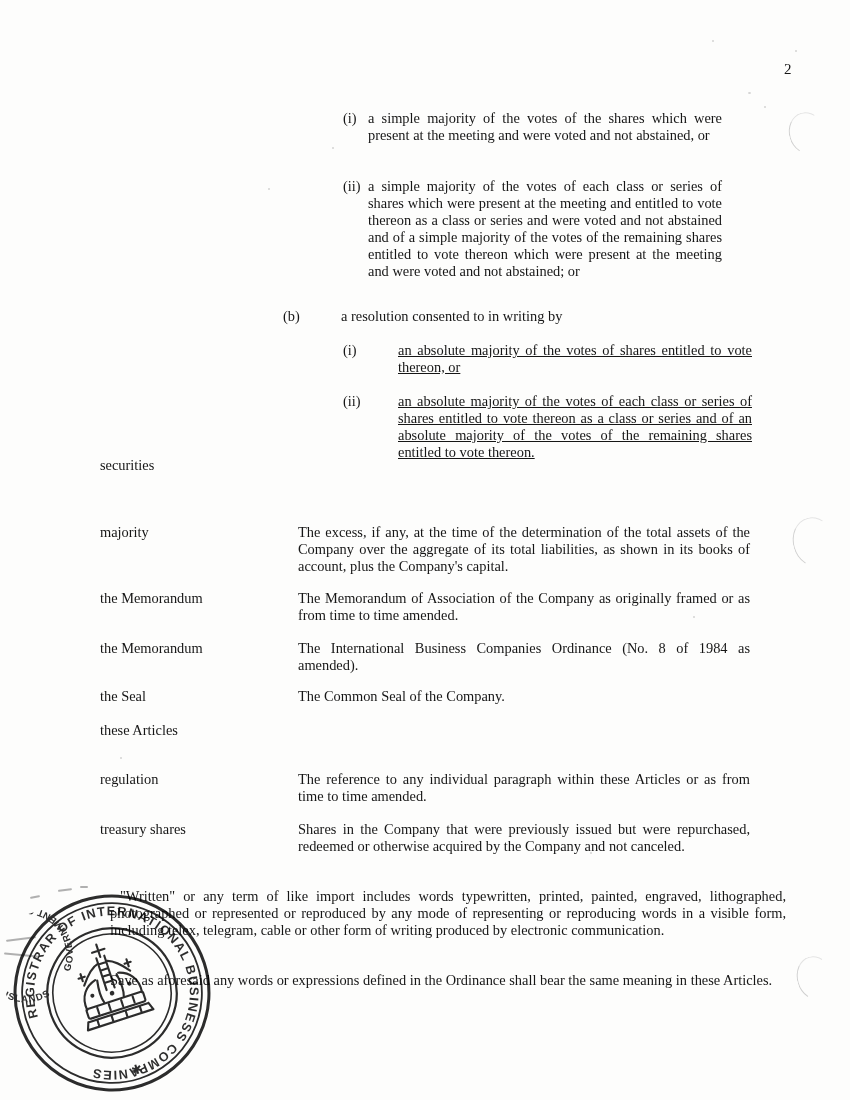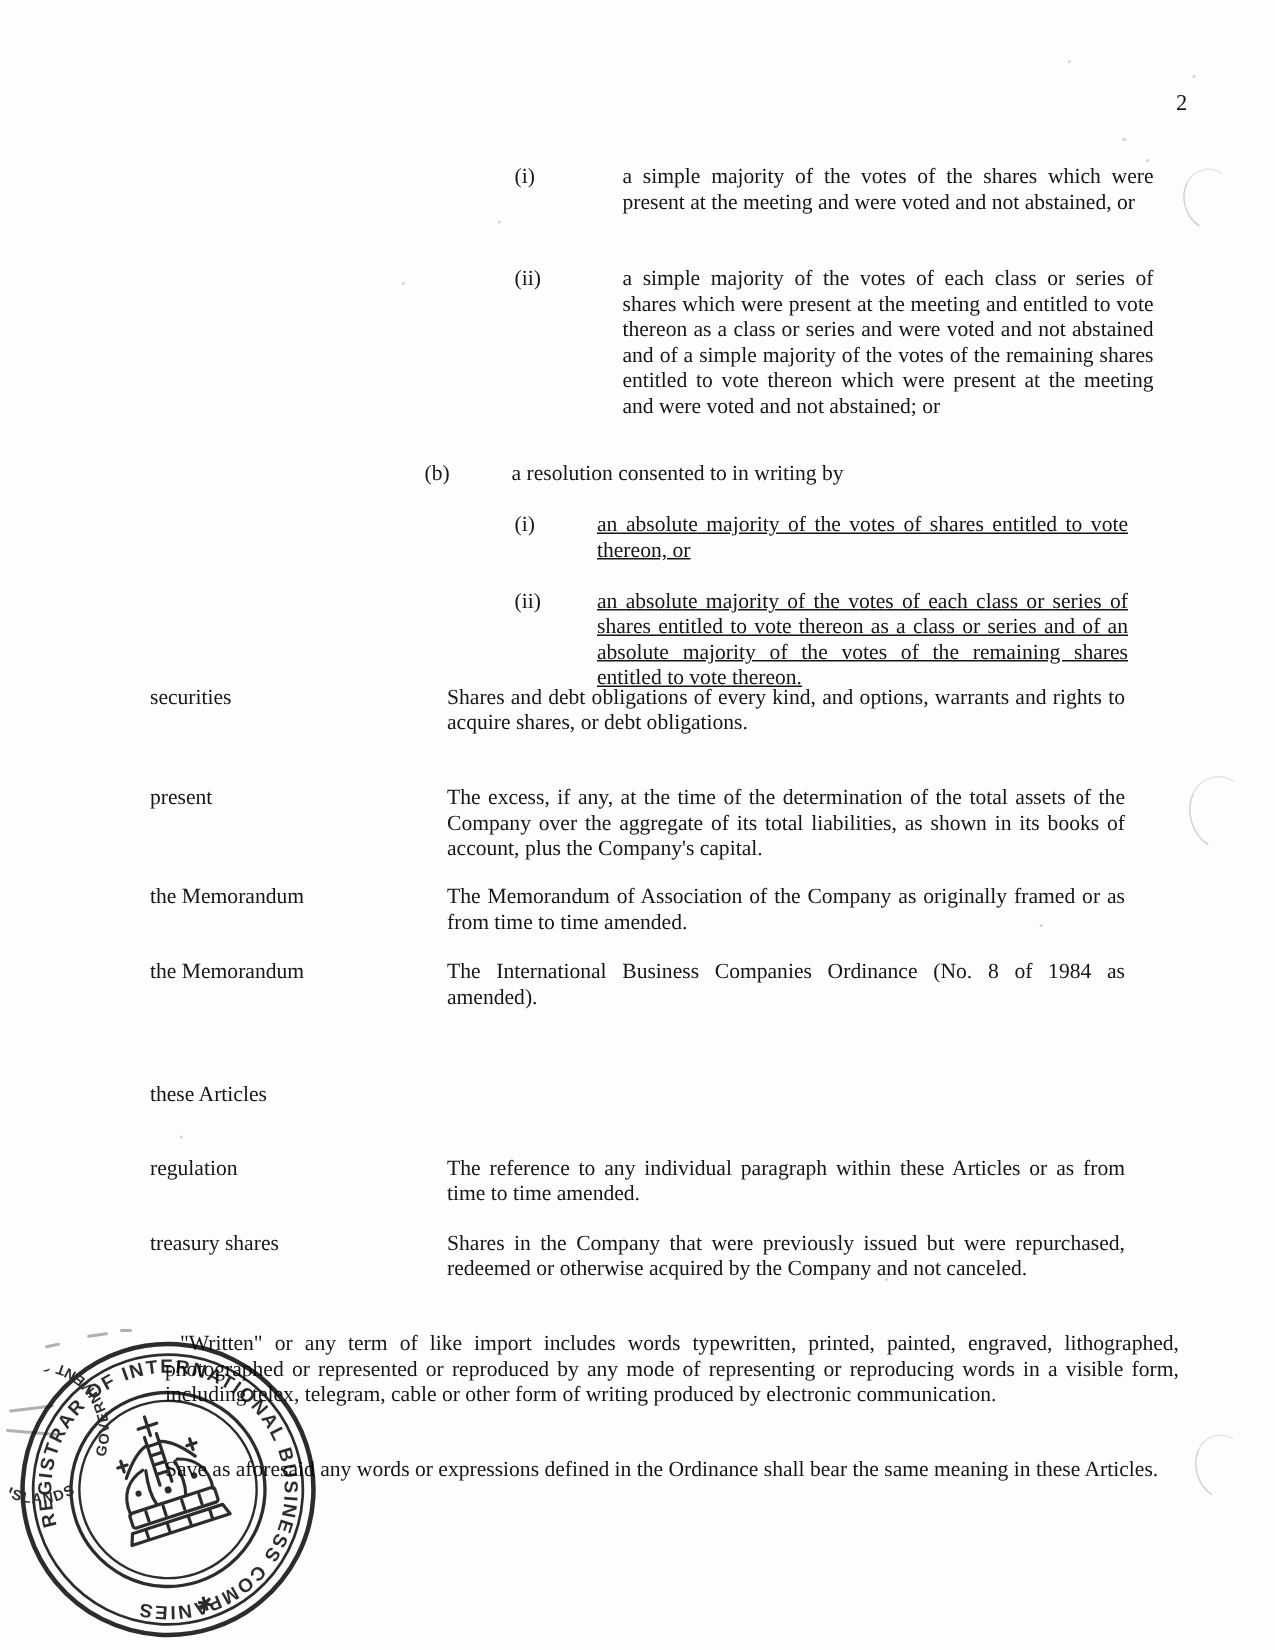--- a/index.html
+++ b/index.html
@@ -9,21 +9,21 @@
     font-family:"Liberation Serif","DejaVu Serif",serif;
     color:#161616;
     -webkit-font-smoothing:antialiased;
   }
   .page{position:absolute;inset:0;}
   .txt{font-size:14.4px;line-height:16.9px;}
   .pagenum{position:absolute;left:784px;top:61px;font-size:15px;}
   
   .clause{position:absolute;left:343px;}
   .clause .num{position:absolute;left:0;top:0;}
-  .clause .ctext{margin-left:72px;width:354px;text-align:justify;}
+  .clause .ctext{margin-left:25px;width:354px;text-align:justify;}
   .bclause{position:absolute;left:283px;}
   .bclause .num{position:absolute;left:0;top:0;}
   .bclause .ctext{margin-left:58px;white-space:nowrap;}
   .bsub{position:absolute;left:343px;}
   .bsub .num{position:absolute;left:0;top:0;}
   .bsub .ctext{margin-left:55px;width:354px;text-align:justify;text-decoration:underline;}
   
   .def-row{position:absolute;left:100px;width:650px;}
   .def-row .term{position:absolute;left:0;top:0;width:185px;}
   .def-row .def{margin-left:198px;width:452px;text-align:justify;}
@@ -68,33 +68,36 @@
     <div class="ctext">an absolute majority of the votes of shares entitled to vote thereon, or</div>
   </div>
 
   <div class="bsub txt" style="top:393px">
     <span class="num">(ii)</span>
     <div class="ctext">an absolute majority of the votes of each class or series of shares entitled to vote thereon as a class or series and of an absolute majority of the votes of the remaining shares entitled to vote thereon.</div>
   </div>
 
   <div class="def-row txt" style="top:457px">
     <div class="term">securities</div>
-    <div class="def">Shares and debt obligations of every kind, and options, warrants and rights to acquire shares, or debt obligations.</div>
   </div>
   <div class="def-row txt" style="top:524px">
-    <div class="term">present</div>
+    <div class="term">majority</div>
     <div class="def">The excess, if any, at the time of the determination of the total assets of the Company over the aggregate of its total liabilities, as shown in its books of account, plus the Company's capital.</div>
   </div>
   <div class="def-row txt" style="top:590px">
     <div class="term">the Memorandum</div>
     <div class="def">The Memorandum of Association of the Company as originally framed or as from time to time amended.</div>
   </div>
   <div class="def-row txt" style="top:640px">
     <div class="term">the Memorandum</div>
     <div class="def">The International Business Companies Ordinance (No. 8 of 1984 as amended).</div>
+  </div>
+  <div class="def-row txt" style="top:688px">
+    <div class="term">the Seal</div>
+    <div class="def">The Common Seal of the Company.</div>
   </div>
   <div class="def-row txt" style="top:722px">
     <div class="term">these Articles</div>
   </div>
   <div class="def-row txt" style="top:771px">
     <div class="term">regulation</div>
     <div class="def">The reference to any individual paragraph within these Articles or as from time to time amended.</div>
   </div>
   <div class="def-row txt" style="top:821px">
     <div class="term">treasury shares</div>

